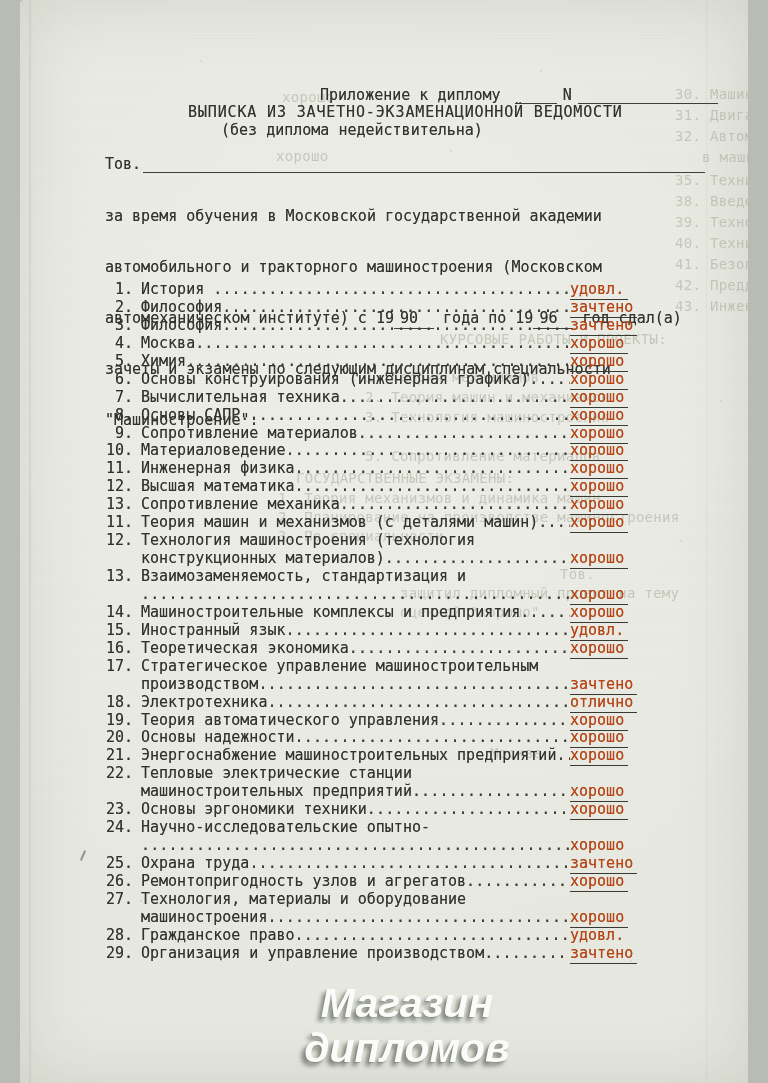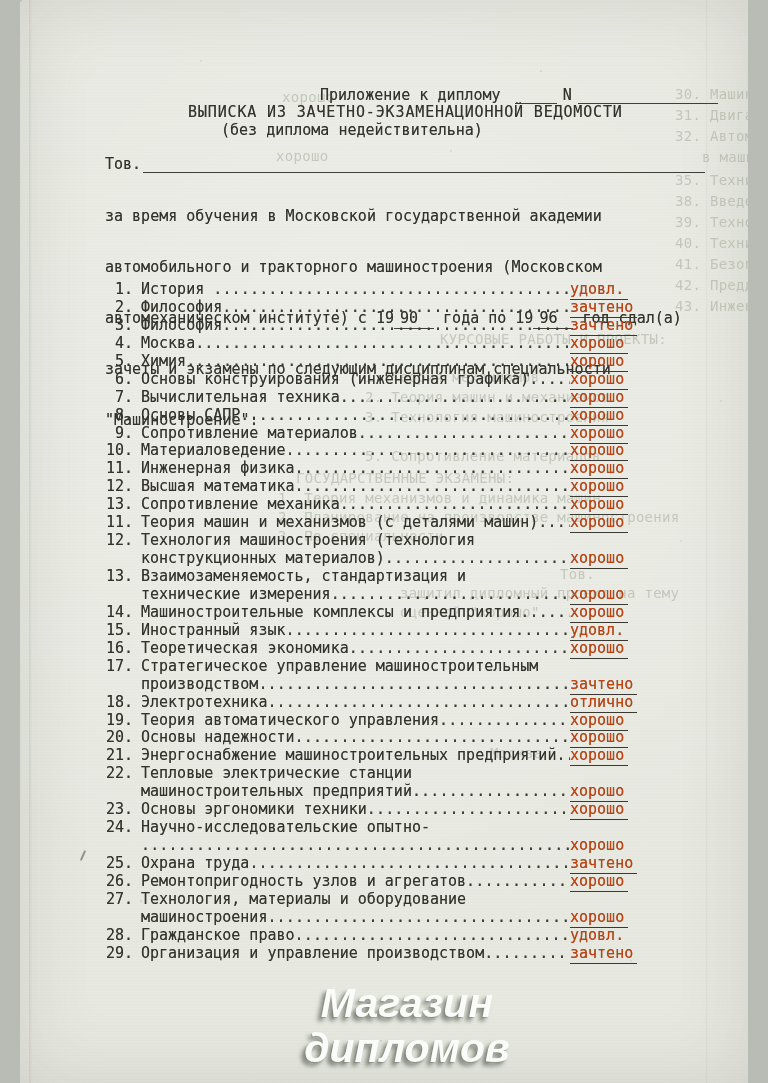--- a/index.html
+++ b/index.html
@@ -176,21 +176,21 @@
       </div>
       <div class="srow">
         <div class="sline"><span class="num">11.</span><span class="sname">Теория машин и механизмов (с деталями машин)</span><span class="dots">......................................................................</span><span class="gcell"><span class="grade u">хорошо</span></span></div>
       </div>
       <div class="srow">
         <div class="sline"><span class="num">12.</span><span class="sname">Технология машиностроения (технология</span></div>
         <div class="sline cont"><span class="sname">конструкционных материалов)</span><span class="dots">......................................................................</span><span class="gcell"><span class="grade u">хорошо</span></span></div>
       </div>
       <div class="srow">
         <div class="sline"><span class="num">13.</span><span class="sname">Взаимозаменяемость, стандартизация и</span></div>
-        <div class="sline cont"><span class="sname">технические измерения</span><span class="dots">......................................................................</span><span class="gcell"><span class="grade u">хорошо</span></span></div>
+        <div class="sline cont"><span class="dots">......................................................................</span><span class="gcell"><span class="grade u">хорошо</span></span></div>
       </div>
       <div class="srow">
         <div class="sline"><span class="num">14.</span><span class="sname">Машиностроительные комплексы и предприятия</span><span class="dots">......................................................................</span><span class="gcell"><span class="grade u">хорошо</span></span></div>
       </div>
       <div class="srow">
         <div class="sline"><span class="num">15.</span><span class="sname">Иностранный язык</span><span class="dots">......................................................................</span><span class="gcell"><span class="grade u">удовл.</span></span></div>
       </div>
       <div class="srow">
         <div class="sline"><span class="num">16.</span><span class="sname">Теоретическая экономика</span><span class="dots">......................................................................</span><span class="gcell"><span class="grade u">хорошо</span></span></div>
       </div>

